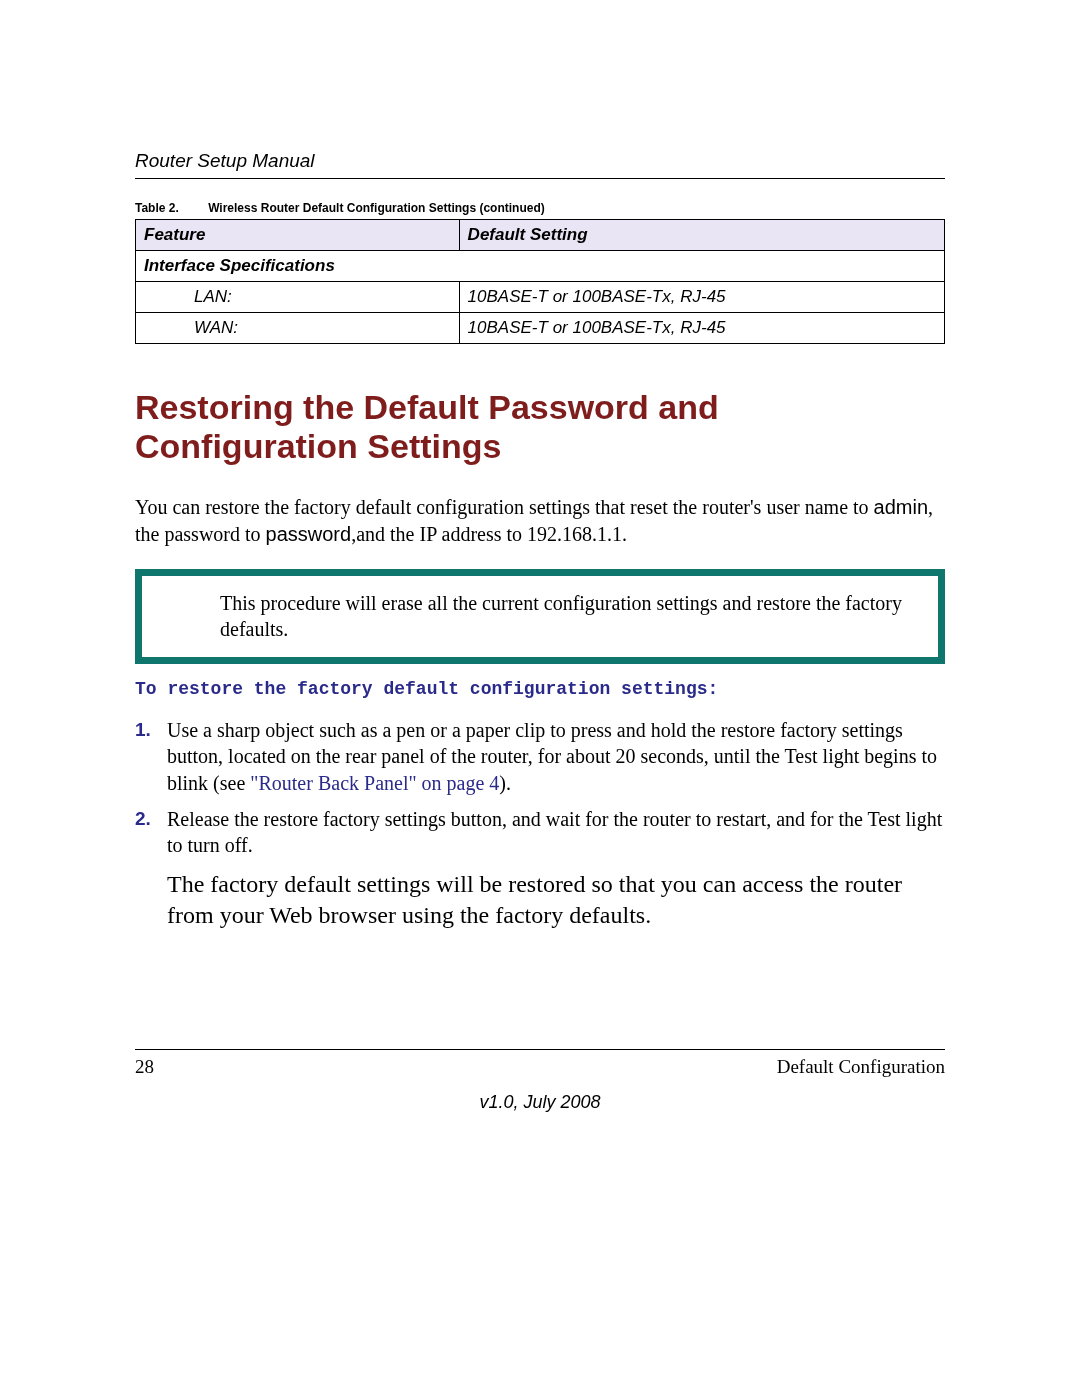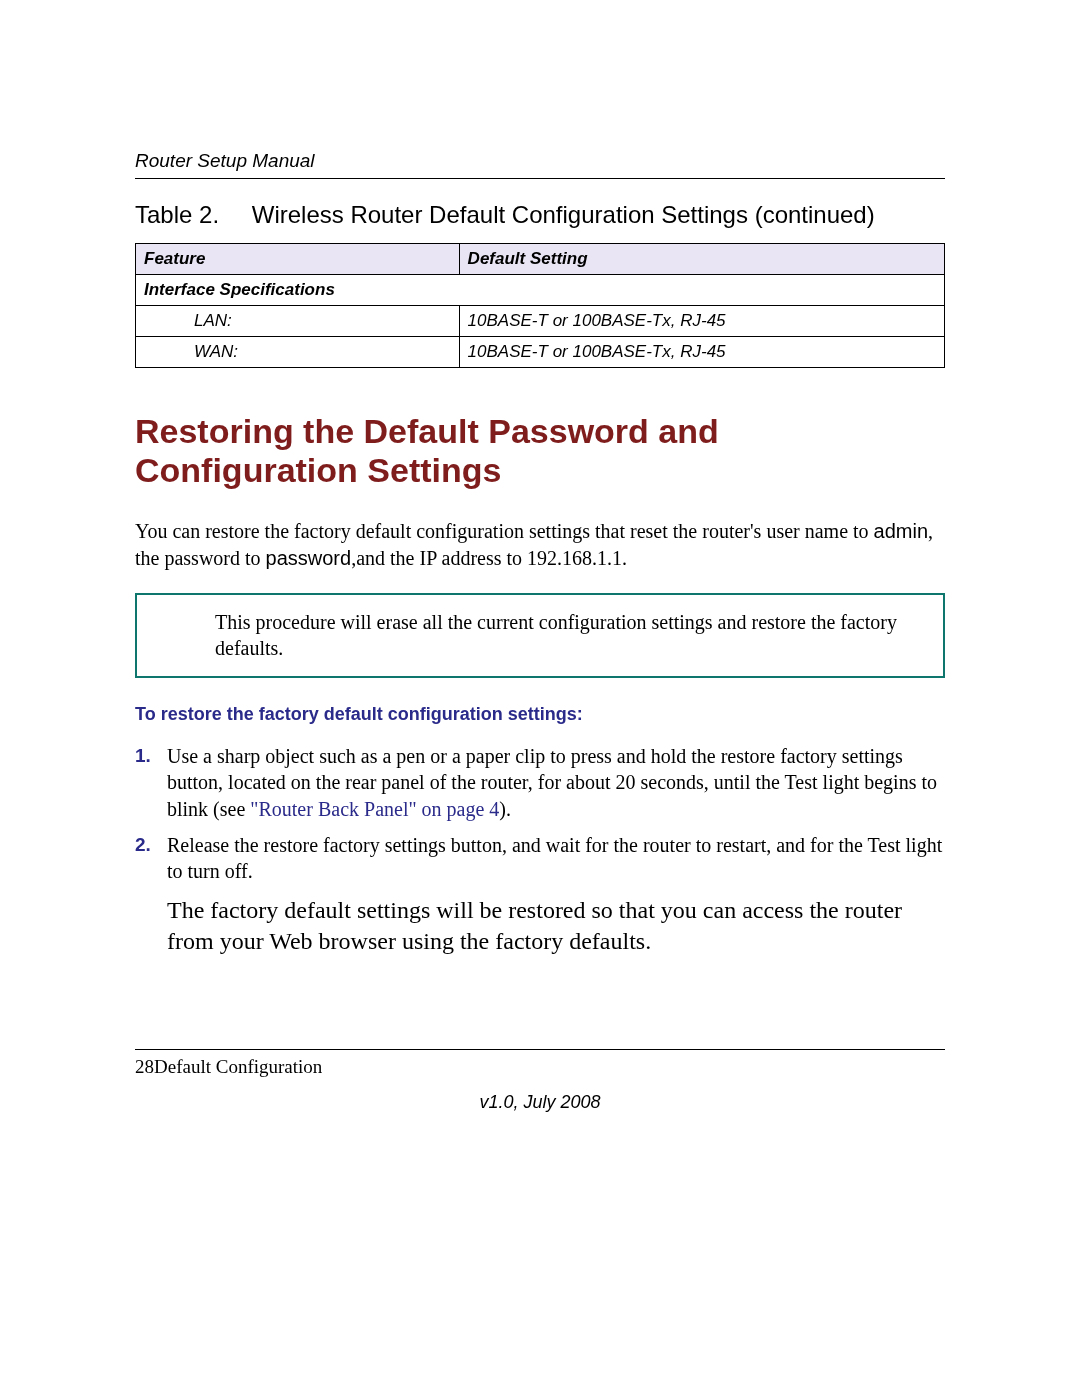--- a/index.html
+++ b/index.html
@@ -21,23 +21,23 @@
   .running-head {
     font-family: Arial, Helvetica, sans-serif;
     font-style: italic;
     font-size: 19px;
     border-bottom: 1px solid #000;
     padding-bottom: 6px;
     margin-bottom: 22px;
   }
   .table-caption {
     font-family: Arial, Helvetica, sans-serif;
-    font-weight: normal;
-    font-size: 24px;
-    margin-bottom: 14px;
+    font-weight: bold;
+    font-size: 12px;
+    margin-bottom: 4px;
   }
   .table-caption .cap-label { display: inline-block; margin-right: 26px; }
   table.spec {
     border-collapse: collapse;
     width: 100%;
     font-family: Arial, Helvetica, sans-serif;
     font-size: 17px;
     font-style: italic;
   }
   table.spec th, table.spec td {
@@ -69,28 +69,28 @@
     margin-top: 44px;
     margin-bottom: 28px;
   }
   .body-p {
     font-size: 20px;
     line-height: 1.32;
     margin: 0 0 12px 0;
   }
   .mono { font-family: Arial, Helvetica, sans-serif; }
   .note-box {
-    border: 2px solid #0f766e;
-    margin: 22px 0 26px 0;
+    border: 7px solid #0f766e;
+    margin: 22px 0 15px 0;
     padding: 14px 18px 14px 78px;
     font-size: 20px;
     line-height: 1.32;
   }
   .sub-heading {
-    font-family: Liberation Sans, sans-serif;
+    font-family: Liberation Mono, monospace;
     font-weight: bold;
     color: #2a2a8a;
     font-size: 18px;
     margin: 6px 0 18px 0;
   }
   ol.steps {
     list-style: none;
     padding: 0;
     margin: 0;
     counter-reset: step;
@@ -124,20 +124,21 @@
   .footer {
     position: absolute;
     left: 135px;
     right: 135px;
     bottom: 118px;
   }
   .footer-rule {
     border-top: 1px solid #000;
     padding-top: 6px;
     display: flex;
+    justify-content: space-between;
     font-size: 19px;
   }
   .footer-version {
     text-align: center;
     font-family: Arial, Helvetica, sans-serif;
     font-style: italic;
     font-size: 18px;
     margin-top: 14px;
   }
 </style>

